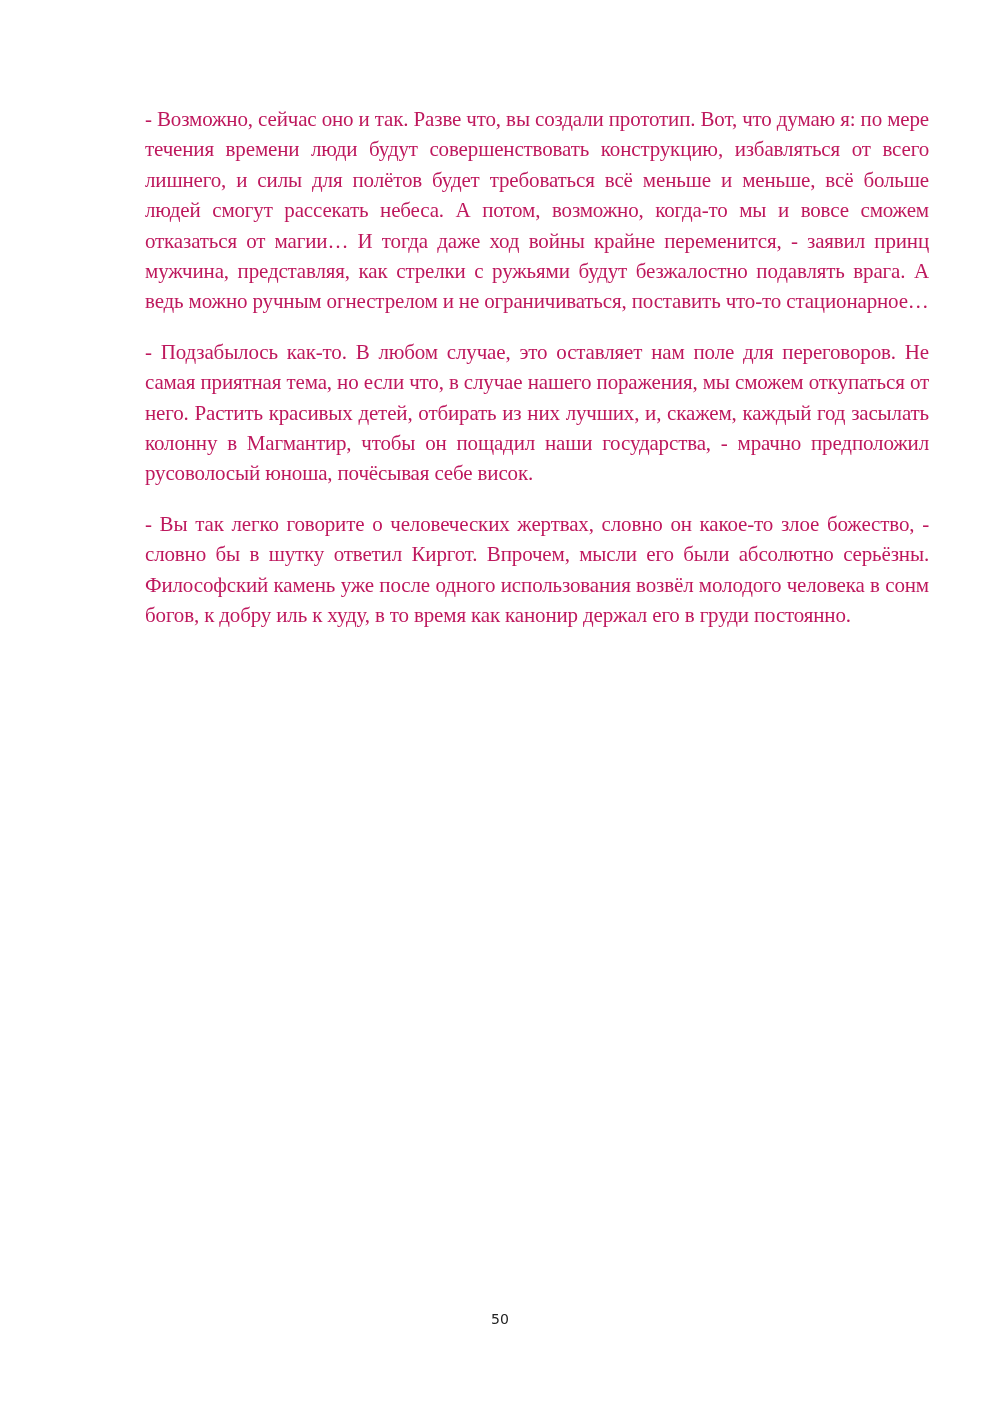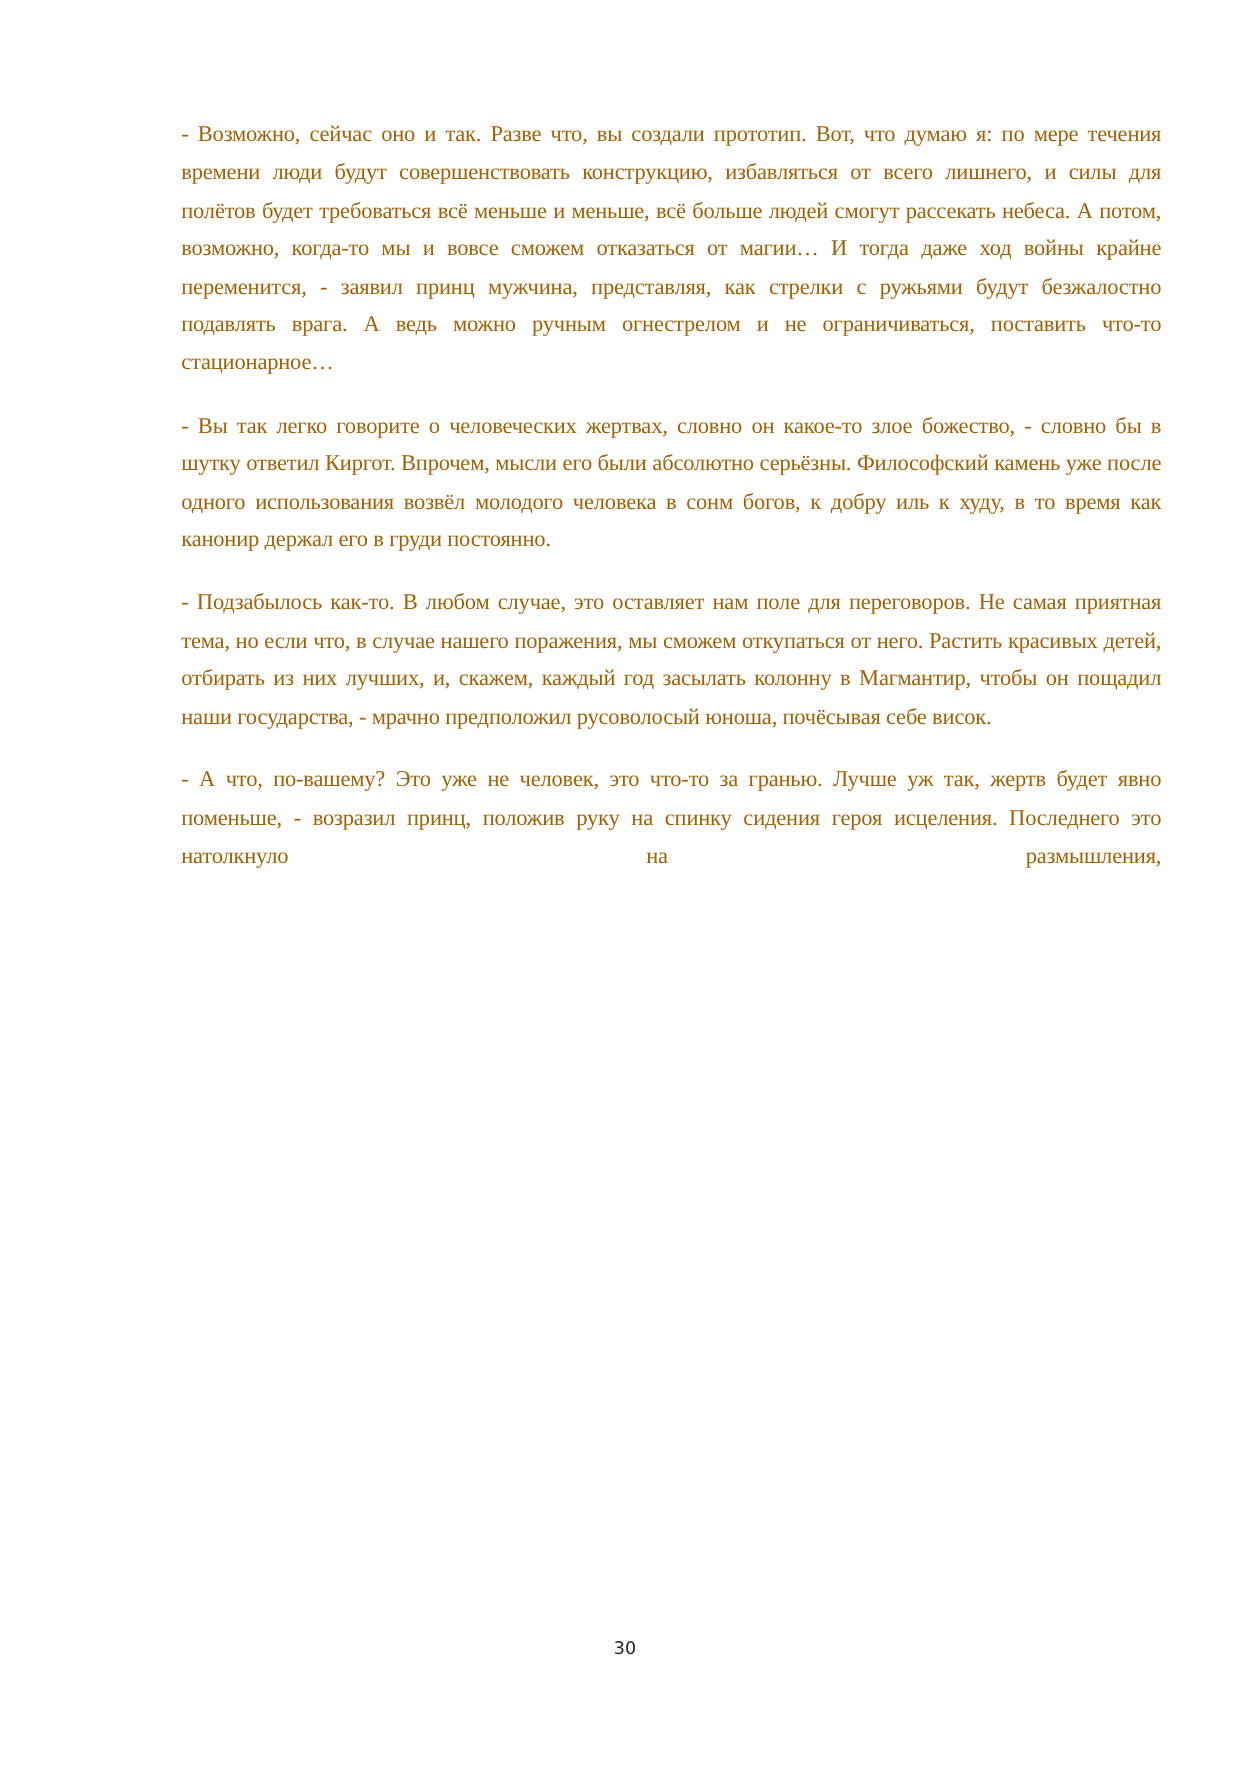--- a/index.html
+++ b/index.html
@@ -1,25 +1,25 @@
 <!DOCTYPE html>
 <html><head>
   <meta charset="utf-8">
   <style>
     html, body { margin: 0; padding: 0; background: #ffffff; }
     body { width: 1000px; height: 1414px; position: relative; overflow: hidden; }
     .page {
       position: absolute;
       left: 145px;
-      top: 92px;
+      top: 104px;
       width: 784px;
       font-family: "Liberation Serif", serif;
-      font-size: 18px;
+      font-size: 21px;
       line-height: 30.4px;
-      color: #a16207;
+      color: #be185d;
       letter-spacing: -0.15px;
     }
     .para {
       margin: 0 0 20px 0;
       text-align: justify;
       text-align-last: left;
     }
     .page-number {
       position: absolute;
       left: 0;
@@ -29,18 +29,17 @@
       font-family: "DejaVu Sans", sans-serif;
       font-size: 14px;
       color: #222222;
     }
   </style>
 </head>
 <body>
 
 <div class="page">
   <p class="para">- Возможно, сейчас оно и так. Разве что, вы создали прототип. Вот, что думаю я: по мере течения времени люди будут совершенствовать конструкцию, избавляться от всего лишнего, и силы для полётов будет требоваться всё меньше и меньше, всё больше людей смогут рассекать небеса. А потом, возможно, когда-то мы и вовсе сможем отказаться от магии… И тогда даже ход войны крайне переменится, - заявил принц мужчина, представляя, как стрелки с ружьями будут безжалостно подавлять врага. А ведь можно ручным огнестрелом и не ограничиваться, поставить что-то стационарное…</p>
+  <p class="para">- Подзабылось как-то. В любом случае, это оставляет нам поле для переговоров. Не самая приятная тема, но если что, в случае нашего поражения, мы сможем откупаться от него. Растить красивых детей, отбирать из них лучших, и, скажем, каждый год засылать колонну в Магмантир, чтобы он пощадил наши государства, - мрачно предположил русоволосый юноша, почёсывая себе висок.</p>
   <p class="para">- Вы так легко говорите о человеческих жертвах, словно он какое-то злое божество, - словно бы в шутку ответил Киргот. Впрочем, мысли его были абсолютно серьёзны. Философский камень уже после одного использования возвёл молодого человека в сонм богов, к добру иль к худу, в то время как канонир держал его в груди постоянно.</p>
-  <p class="para">- Подзабылось как-то. В любом случае, это оставляет нам поле для переговоров. Не самая приятная тема, но если что, в случае нашего поражения, мы сможем откупаться от него. Растить красивых детей, отбирать из них лучших, и, скажем, каждый год засылать колонну в Магмантир, чтобы он пощадил наши государства, - мрачно предположил русоволосый юноша, почёсывая себе висок.</p>
-  <p class="para last-para" style="text-align-last: justify;">- А что, по-вашему? Это уже не человек, это что-то за гранью. Лучше уж так, жертв будет явно поменьше, - возразил принц, положив руку на спинку сидения героя исцеления. Последнего это натолкнуло на размышления,</p>
 </div>
 
-<div class="page-number">30</div>
+<div class="page-number">50</div>
 
 </body></html>

